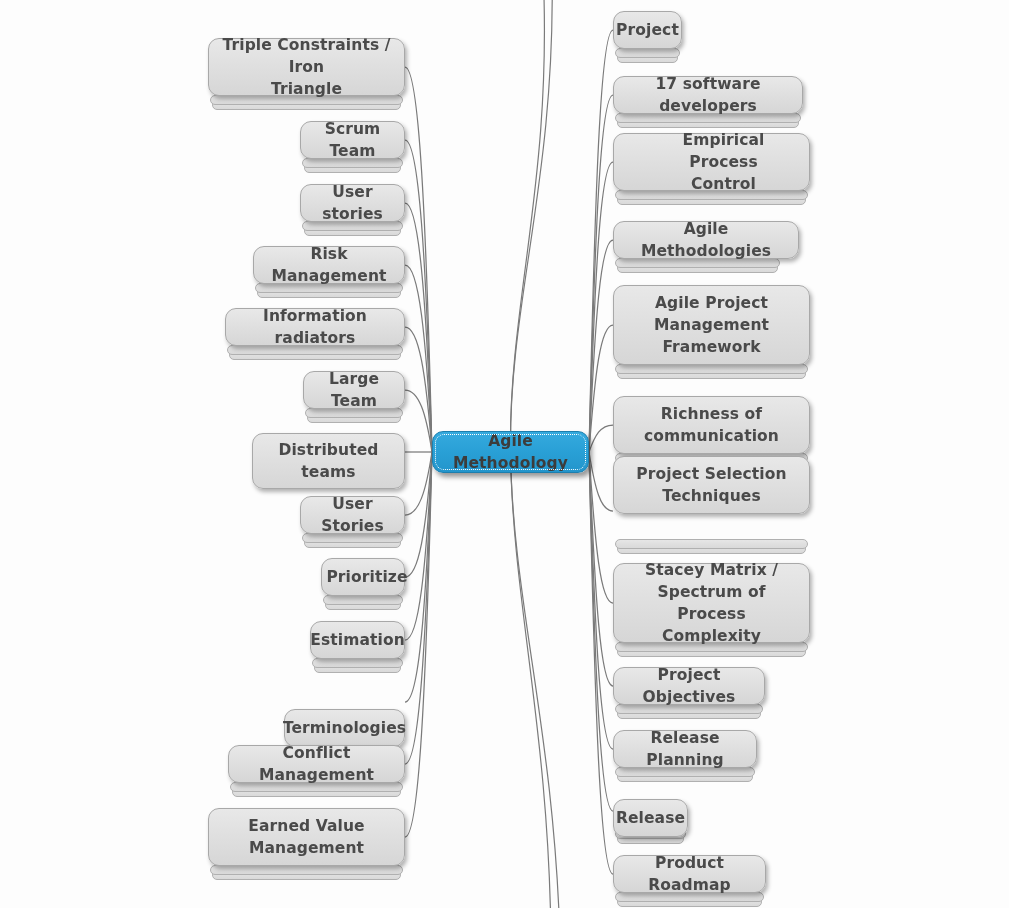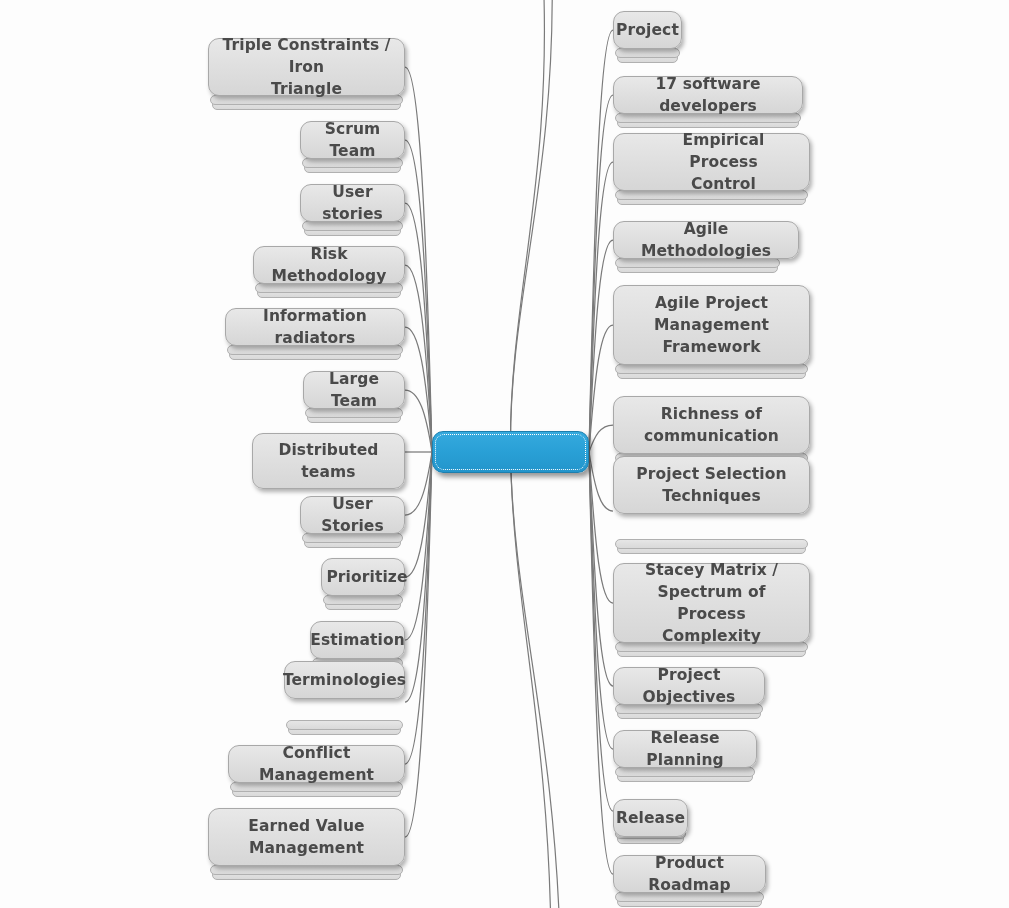--- a/index.html
+++ b/index.html
@@ -118,21 +118,21 @@
         <span class="label">Scrum Team</span>
       </div>
       <div class="stack-l2" style="left: 304px; top: 226px; width: 97px; height: 10px;"></div>
       <div class="stack-l1" style="left: 302px; top: 221px; width: 101px; height: 10px;"></div>
       <div class="node" style="left: 300px; top: 184px; width: 105px; height: 38px;">
         <span class="label">User stories</span>
       </div>
       <div class="stack-l2" style="left: 257px; top: 288px; width: 144px; height: 10px;"></div>
       <div class="stack-l1" style="left: 255px; top: 283px; width: 148px; height: 10px;"></div>
       <div class="node" style="left: 253px; top: 246px; width: 152px; height: 38px;">
-        <span class="label">Risk Methodology</span>
+        <span class="label">Risk Management</span>
       </div>
       <div class="stack-l2" style="left: 229px; top: 350px; width: 172px; height: 10px;"></div>
       <div class="stack-l1" style="left: 227px; top: 345px; width: 176px; height: 10px;"></div>
       <div class="node" style="left: 225px; top: 308px; width: 180px; height: 38px;">
         <span class="label">Information radiators</span>
       </div>
       <div class="stack-l2" style="left: 307px; top: 413px; width: 94px; height: 10px;"></div>
       <div class="stack-l1" style="left: 305px; top: 408px; width: 98px; height: 10px;"></div>
       <div class="node" style="left: 303px; top: 371px; width: 102px; height: 38px;">
         <span class="label">Large Team</span>
@@ -150,21 +150,21 @@
       <div class="node" style="left: 321px; top: 558px; width: 84px; height: 38px; padding-left: 20px;">
         <span class="label">Prioritize</span>
       </div>
       <div class="stack-l2" style="left: 314px; top: 663px; width: 87px; height: 10px;"></div>
       <div class="stack-l1" style="left: 312px; top: 658px; width: 91px; height: 10px;"></div>
       <div class="node" style="left: 310px; top: 621px; width: 95px; height: 38px;">
         <span class="label">Estimation</span>
       </div>
       <div class="stack-l2" style="left: 288px; top: 725px; width: 113px; height: 10px;"></div>
       <div class="stack-l1" style="left: 286px; top: 720px; width: 117px; height: 10px;"></div>
-      <div class="node" style="left: 284px; top: 661px; width: 121px; height: 38px;">
+      <div class="node" style="left: 284px; top: 709px; width: 121px; height: 38px;">
         <span class="label">Terminologies</span>
       </div>
       <div class="stack-l2" style="left: 232px; top: 787px; width: 169px; height: 10px;"></div>
       <div class="stack-l1" style="left: 230px; top: 782px; width: 173px; height: 10px;"></div>
       <div class="node" style="left: 228px; top: 745px; width: 177px; height: 38px;">
         <span class="label">Conflict Management</span>
       </div>
       <div class="stack-l2" style="left: 212px; top: 870px; width: 189px; height: 10px;"></div>
       <div class="stack-l1" style="left: 210px; top: 865px; width: 193px; height: 10px;"></div>
       <div class="node" style="left: 208px; top: 808px; width: 197px; height: 58px;">
@@ -233,15 +233,16 @@
       <div class="node" style="left: 613px; top: 792px; width: 75px; height: 38px; margin-top: 7px;">
         <span class="label">Release</span>
       </div>
       <div class="stack-l2" style="left: 617px; top: 897px; width: 145px; height: 10px;"></div>
       <div class="stack-l1" style="left: 615px; top: 892px; width: 149px; height: 10px;"></div>
       <div class="node" style="left: 613px; top: 855px; width: 153px; height: 38px;">
         <span class="label">Product Roadmap</span>
       </div>
       <div class="node center" style="left: 432px; top: 431px; width: 157px; height: 42px;">
         <span class="sel"></span>
+        <span class="label">Agile Methodology</span>
       </div>
     </div>
 </div>
 
 </body></html>

